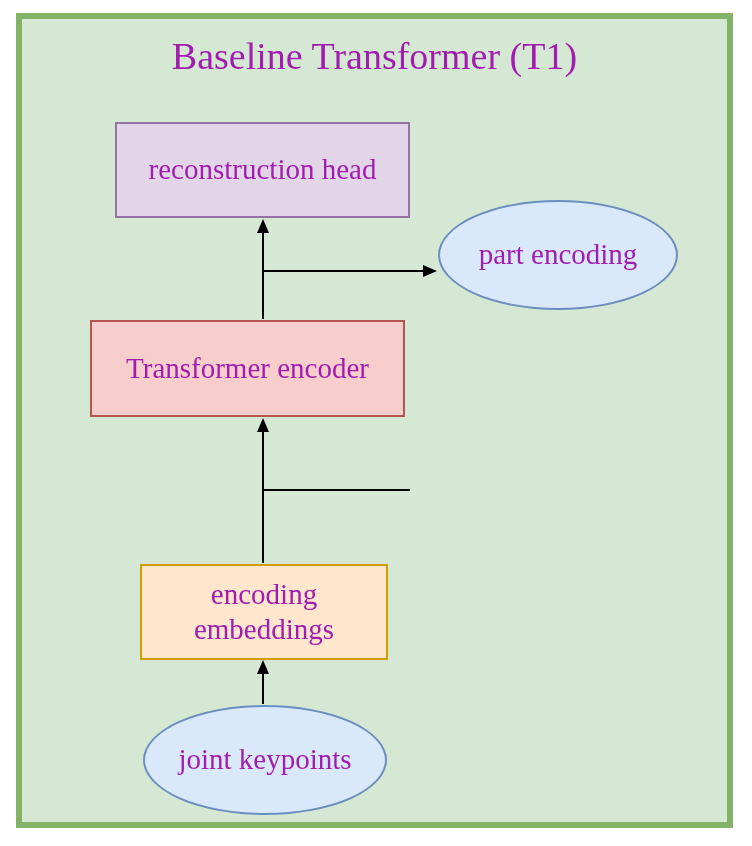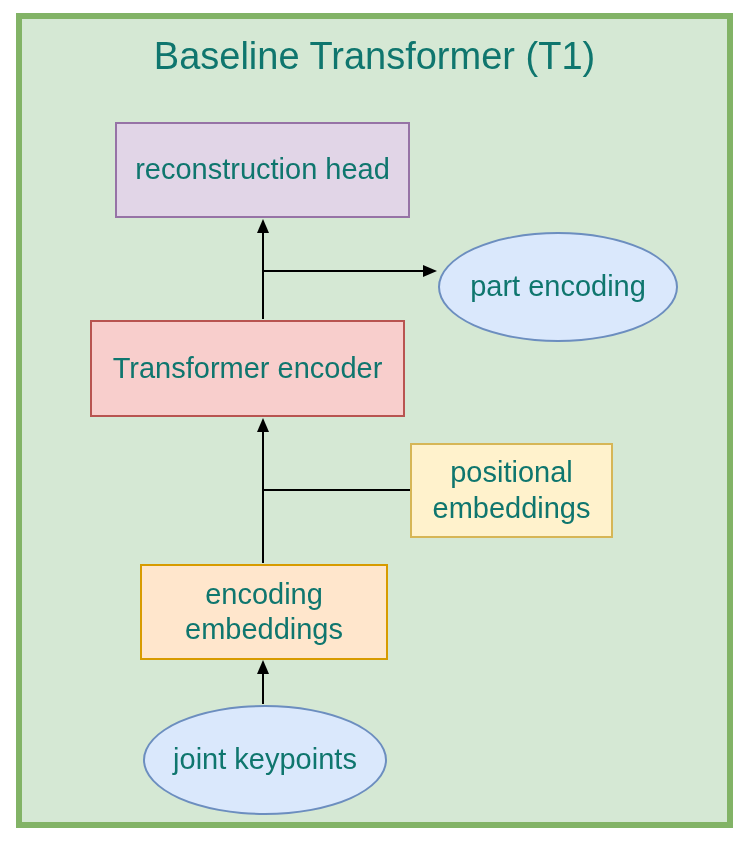--- a/index.html
+++ b/index.html
@@ -5,22 +5,22 @@
   html, body {
     margin: 0;
     padding: 0;
     background: #ffffff;
   }
   .stage {
     position: relative;
     width: 752px;
     height: 846px;
     background: #ffffff;
-    font-family: Liberation Sans, sans-serif;
-    color: #0f766e;
+    font-family: Liberation Serif, serif;
+    color: #a21caf;
     overflow: hidden;
   }
   .frame {
     position: absolute;
     left: 16px;
     top: 13px;
     width: 717px;
     height: 815px;
     border: 6px solid #82b366;
     background: #d5e8d4;
@@ -56,21 +56,21 @@
     font-size: 29px;
     line-height: 1.22;
   }
   .node .label { white-space: pre-line; }
   .node .sublabel {
     font-size: 25px;
     line-height: 1.2;
   }
   .ellipse { border-radius: 50%; }
   .node-reconstruction-head { left: 115px; top: 122px; width: 295px; height: 96px; }
-  .node-part-encoding      { left: 438px; top: 232px; width: 240px; height: 110px; }
+  .node-part-encoding      { left: 438px; top: 200px; width: 240px; height: 110px; }
   .node-transformer-encoder{ left: 90px; top: 320px; width: 315px; height: 97px; }
   .node-positional-embeddings { left: 410px; top: 443px; width: 203px; height: 95px; }
   .node-keypoint-embeddings{ left: 140px; top: 564px; width: 248px; height: 96px; }
   .node-joint-keypoints    { left: 143px; top: 705px; width: 244px; height: 110px; }
 </style>
 </head>
 <body>
 
 <div class="stage">
 
@@ -100,23 +100,20 @@
   </div>
 
   <div class="node ellipse node-part-encoding" style="background-color: rgb(218, 232, 252); border-color: rgb(108, 142, 191);">
     <div class="label">part encoding</div>
   </div>
 
   <div class="node node-transformer-encoder" style="background-color: rgb(248, 206, 204); border-color: rgb(184, 84, 80);">
     <div class="label">Transformer encoder</div>
   </div>
 
-  <div class="node node-positional-embeddings" style="background-color: rgb(255, 242, 204); border-color: rgb(214, 182, 86);">
-    <div class="label">positional embeddings</div>
-  </div>
 
   <div class="node node-keypoint-embeddings" style="background-color: rgb(255, 230, 204); border-color: rgb(215, 155, 0);">
     <div class="label">encoding embeddings</div>
   </div>
 
   <div class="node ellipse node-joint-keypoints" style="background-color: rgb(218, 232, 252); border-color: rgb(108, 142, 191);">
     <div class="label">joint keypoints</div>
   </div>
 
 </div>

